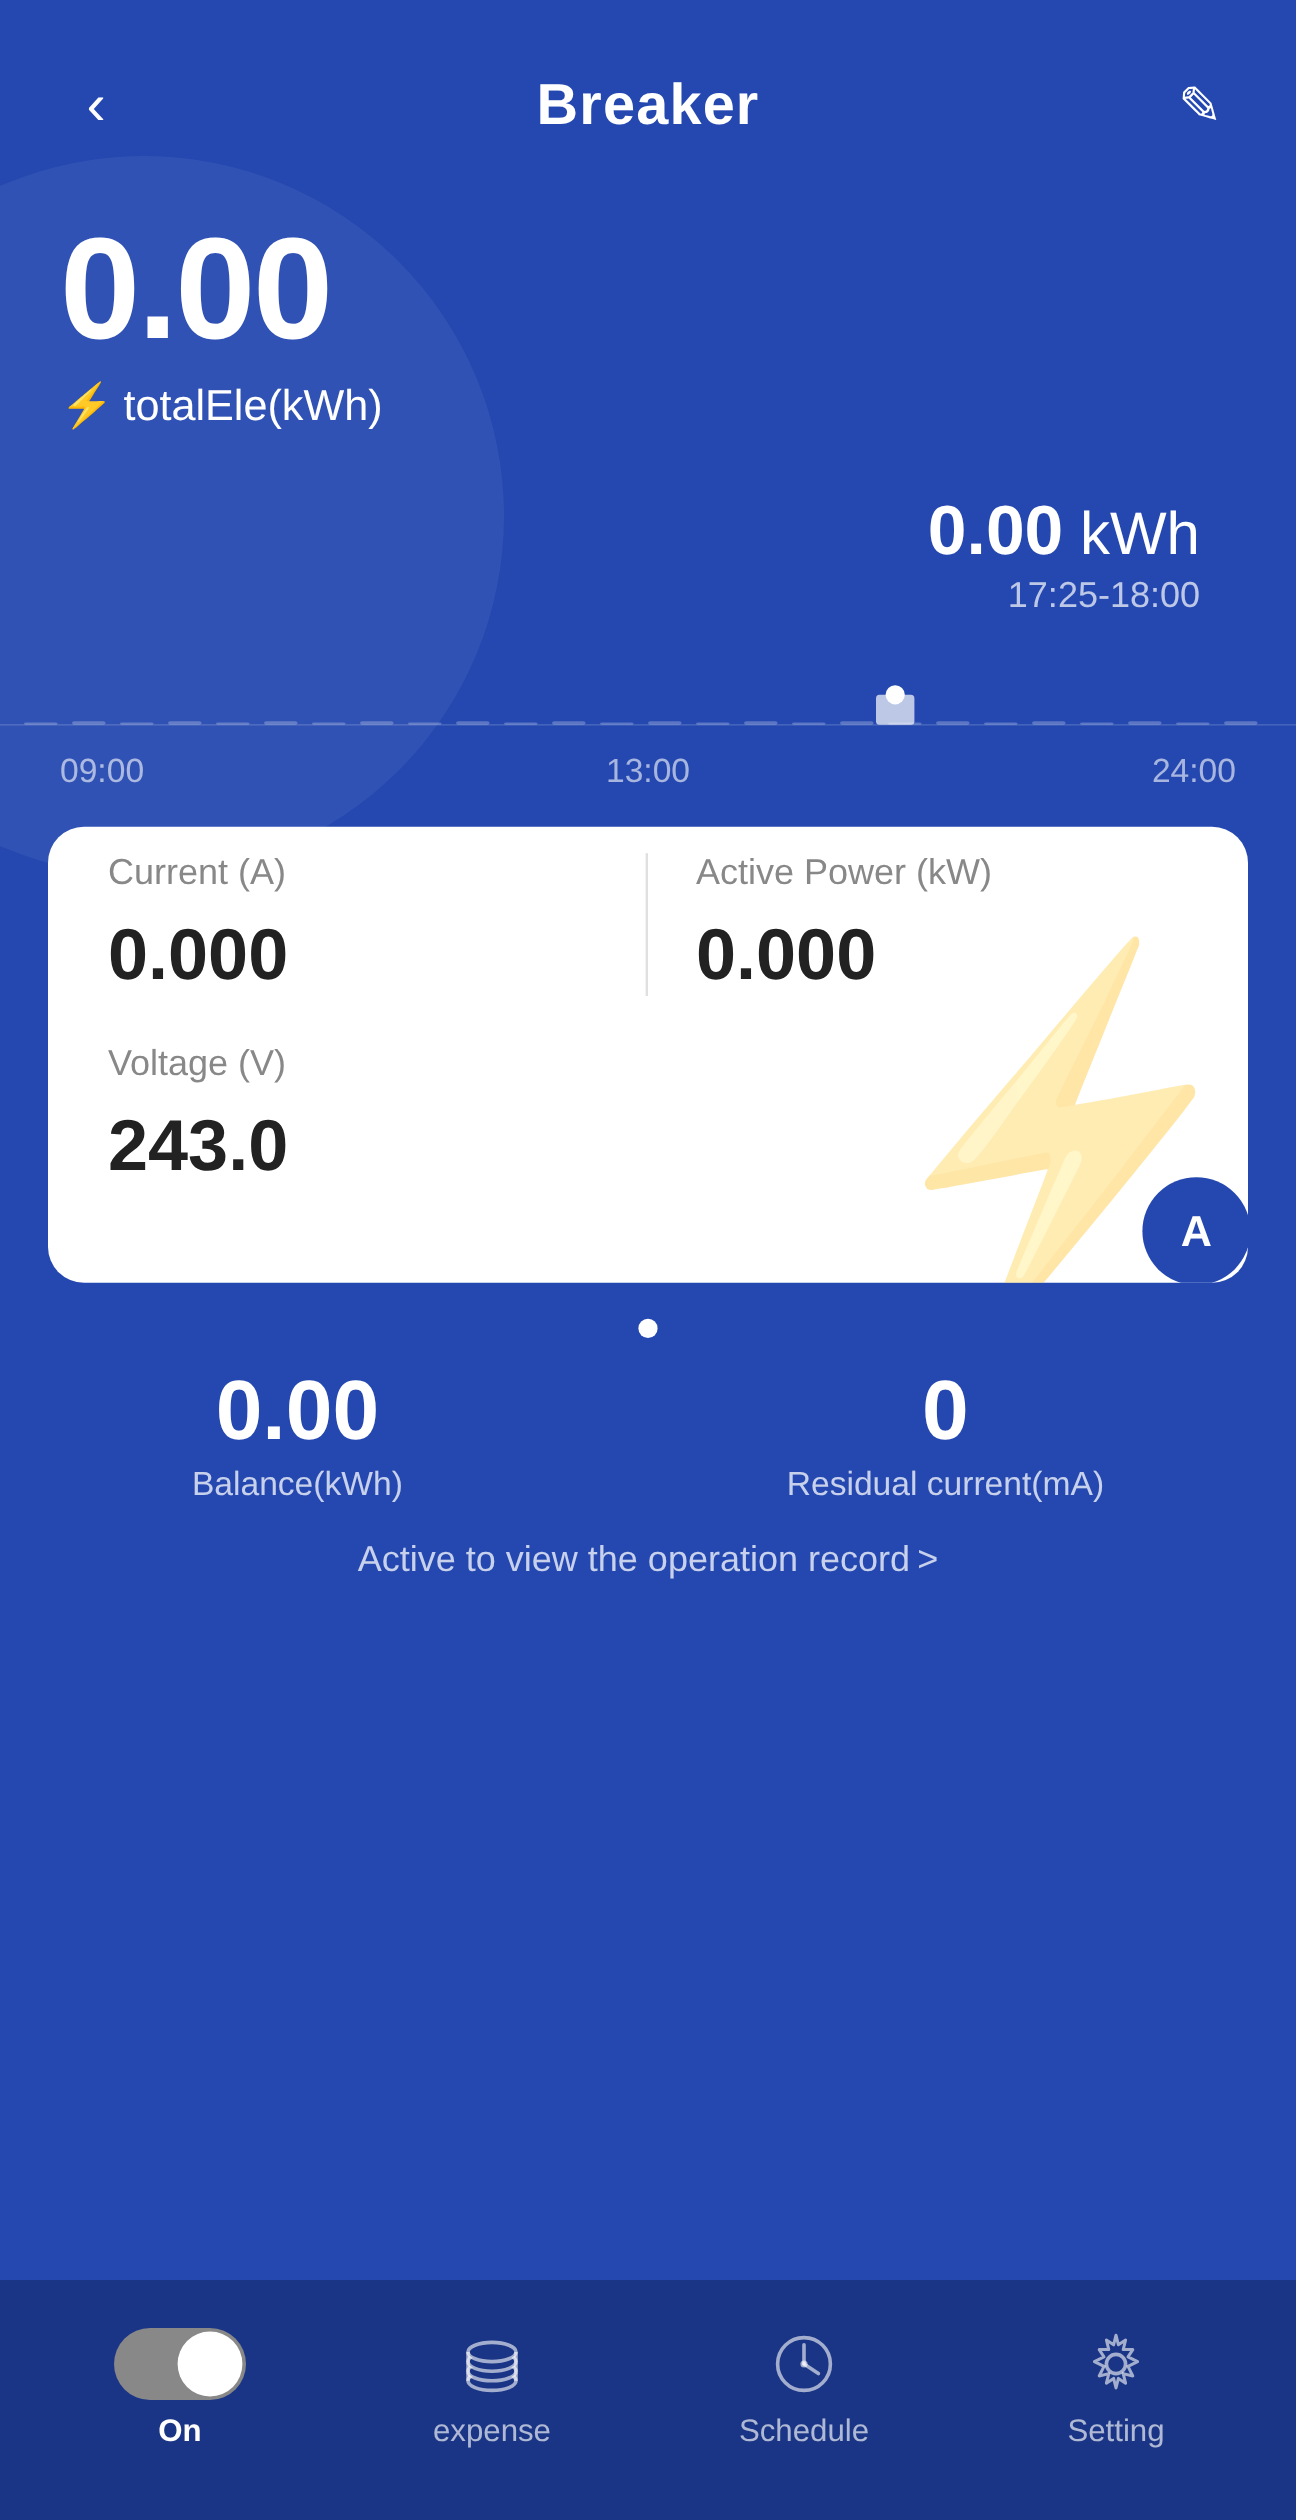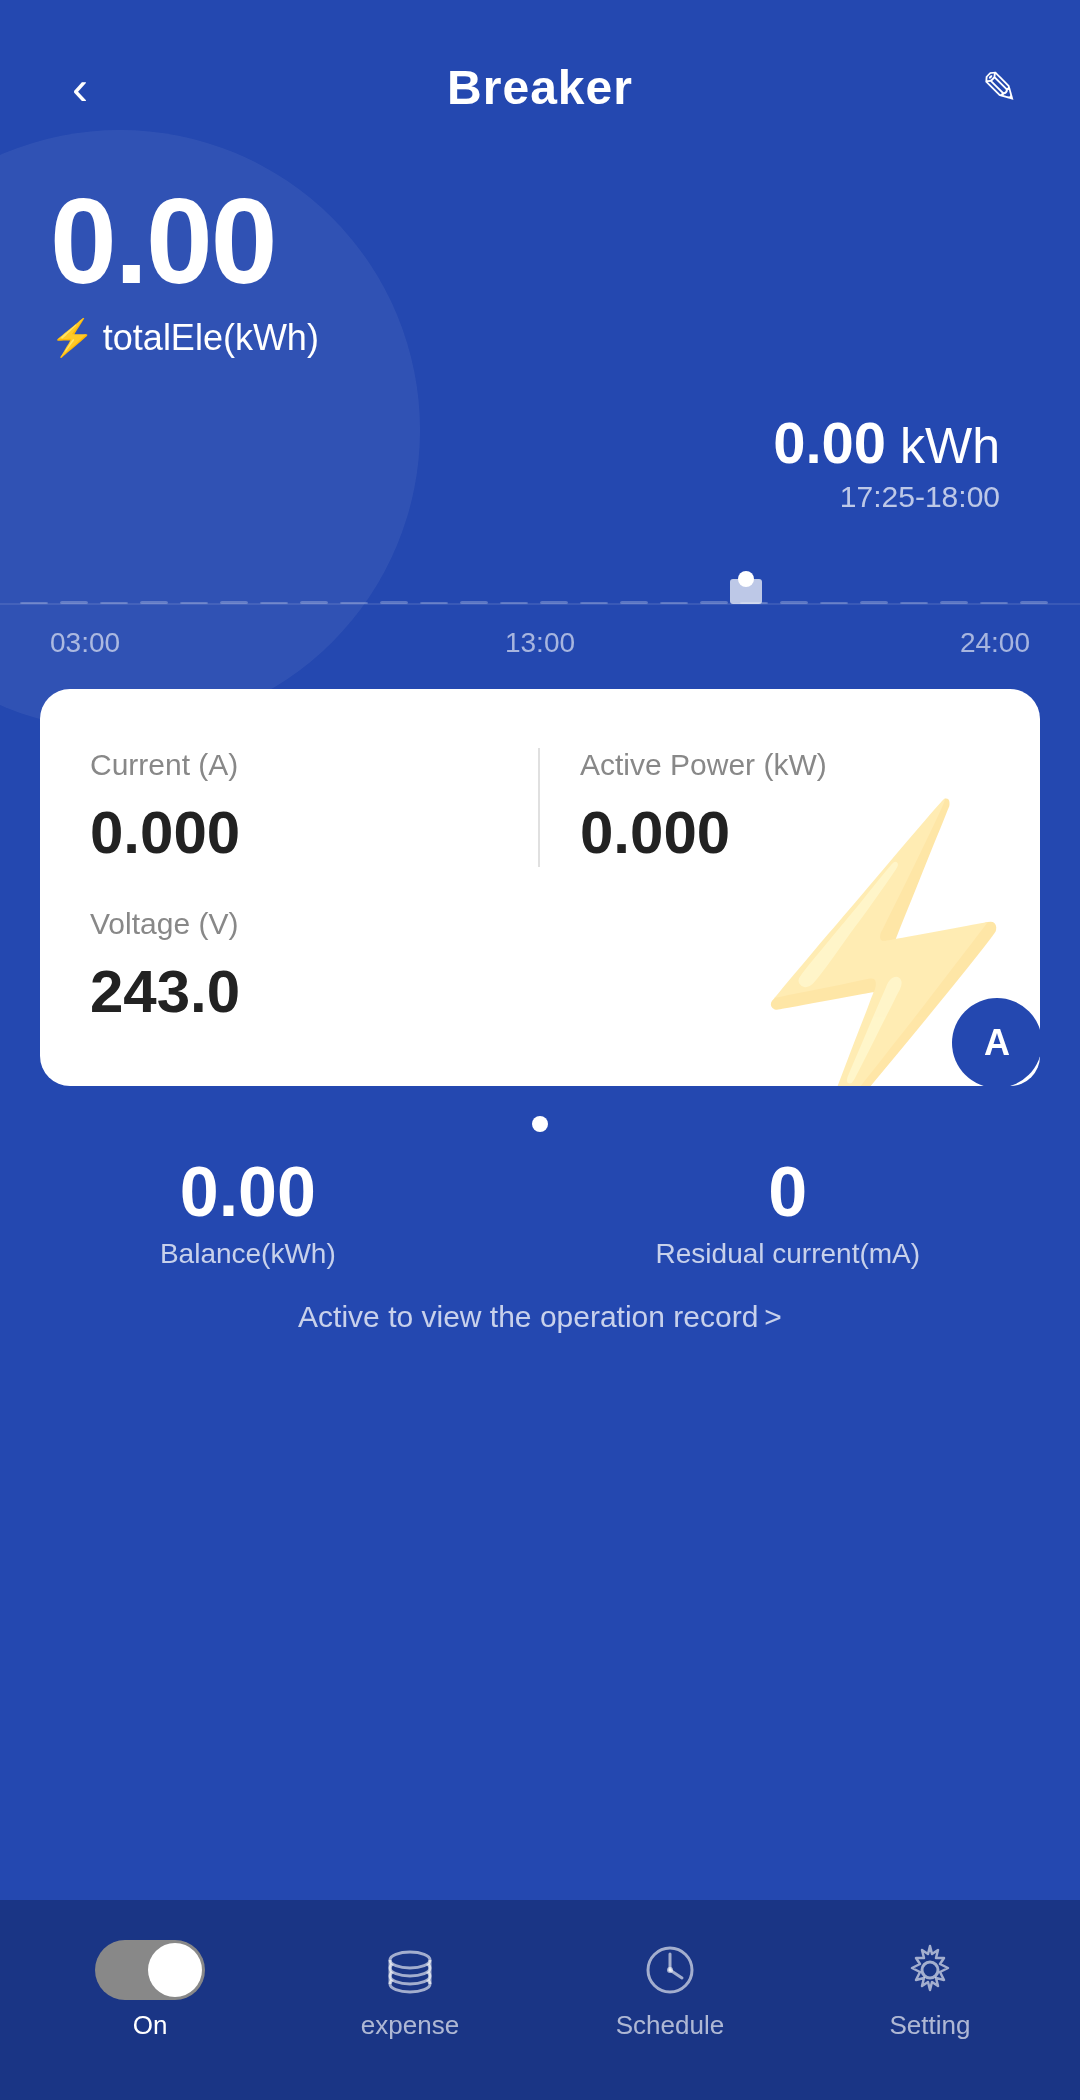--- a/index.html
+++ b/index.html
@@ -137,21 +137,21 @@
       border-radius: 50%;
       background: rgba(255,255,255,0.06);
       pointer-events: none;
     }
 
     
     .data-card {
       background: white;
       border-radius: 30px;
       margin: 30px 40px;
-      padding: 59px 50px 60px;
+      padding: 22px 50px 60px;
       position: relative;
       overflow: hidden;
       min-height: 380px;
     }
 
     .card-grid {
       display: grid;
       grid-template-columns: 1fr 1fr;
       gap: 40px 0;
     }
@@ -295,20 +295,21 @@
       flex: 1;
     }
 
     .nav-item-label {
       color: rgba(255,255,255,0.65);
       font-size: 26px;
     }
 
     .nav-item.active .nav-item-label {
       color: white;
+      font-weight: bold;
     }
 
     
     .toggle-switch {
       width: 110px;
       height: 60px;
       background: #555;
       border-radius: 30px;
       position: relative;
       cursor: pointer;
@@ -405,21 +406,21 @@
       <rect x="1020" y="162" width="28" height="3" fill="rgba(255,255,255,0.25)" rx="2"></rect>
 
       <rect x="730" y="140" width="32" height="25" fill="rgba(255,255,255,0.7)" rx="3"></rect>
 
       <circle cx="746" cy="140" r="8" fill="white"></circle>
     </svg>
   </div>
 </div>
 
 <div class="chart-time-labels">
-  <span class="chart-time-label">03:00</span>
+  <span class="chart-time-label">09:00</span>
   <span class="chart-time-label">13:00</span>
   <span class="chart-time-label">24:00</span>
 </div>
 
 <div class="data-card">
   <div class="card-grid">
     <div class="card-item">
       <div class="card-label">Current (A)</div>
       <div class="card-value">0.000</div>
     </div>

